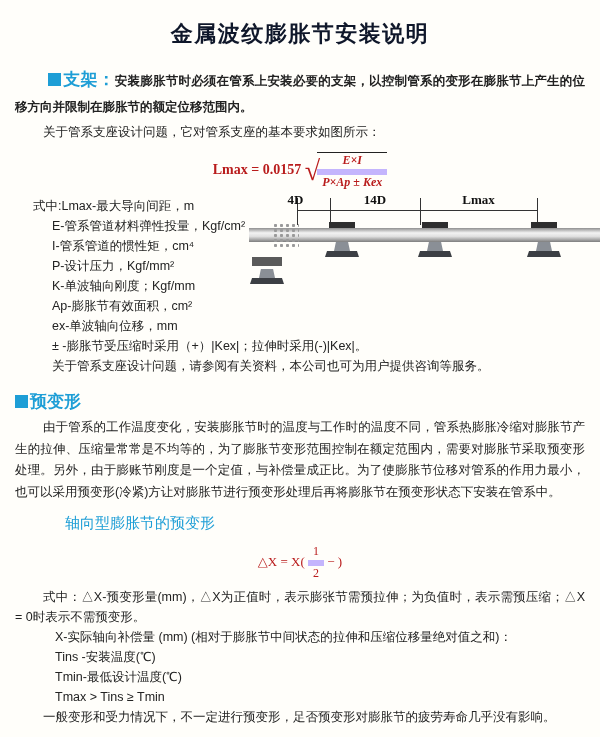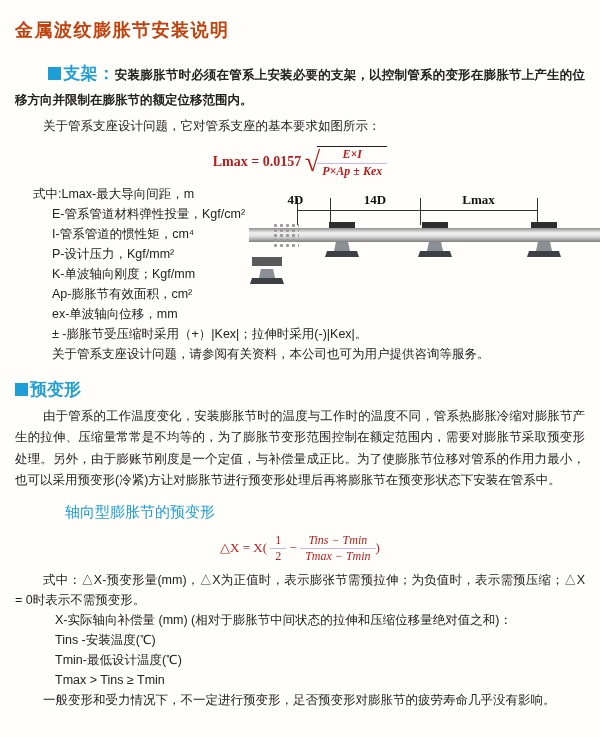--- a/index.html
+++ b/index.html
@@ -7,37 +7,37 @@
   html,body { margin:0; padding:0; }
   body {
     width:600px; height:737px; overflow:hidden; position:relative;
     background:#fffefa; color:var(--ink);
     font-family:"Liberation Sans", sans-serif;
     font-size:12.5px; line-height:1.6;
   }
   .page { padding:10px 15px 0 15px; position:relative; }
 
   .doc-title {
-    text-align:left; font-size:18px; font-weight:bold; color:#c2410c;
+    text-align:center; font-size:22px; font-weight:bold; color:#0f172a;
     letter-spacing:1.5px; margin:6px 0 14px 0;
   }
 
   .sq {
     display:inline-block; width:13px; height:13px; background:var(--accent);
     margin-right:2px; vertical-align:-1px;
   }
   .sec-head-inline { font-size:17px; font-weight:bold; color:var(--accent); }
   .para-support { margin:0; text-align:justify; font-weight:bold; line-height:1.8; text-indent:33px; }
   .para-example { margin:4px 0 0 0; text-indent:28px; }
 
   .formula { text-align:center; font-family:"Liberation Serif", serif; color:#b91c1c; }
   .f1 { margin:10px 0 6px 0; font-weight:bold; font-size:14px; }
   .frac { display:inline-block; vertical-align:middle; text-align:center; font-size:12px; line-height:1.15;font-family:Liberation Serif, serif; }
   .frac .num { display:block; padding:0 5px 1px 5px; }
-  .frac .den { display:block; border-top:1px solid #c4b5fd; padding:1px 5px 0 5px; }
+  .frac .den { display:block; border-top:6px solid #c4b5fd; padding:1px 5px 0 5px; }
   .rad { font-size:28px; line-height:0.8; vertical-align:middle; font-weight:bold; margin-right:-3px; }
   .under-root { display:inline-block; border-top:1.6px solid #222; padding-top:1px; vertical-align:middle; }
   .f1 .frac { font-style:italic; }
 
   .defs { width:255px; }
   .defs div { margin-left:37px; white-space:nowrap; }
   .defs div:first-child { margin-left:18px; }
   .note { margin:0 0 0 37px; }
 
   .sec-head-block { margin:12px 0 2px 0; font-size:17px; font-weight:bold; color:var(--accent); }
@@ -110,21 +110,21 @@
 
   <p class="para-predeform">由于管系的工作温度变化，安装膨胀节时的温度与工作时的温度不同，管系热膨胀冷缩对膨胀节产生的拉伸、压缩量常常是不均等的，为了膨胀节变形范围控制在额定范围内，需要对膨胀节采取预变形处理。另外，由于膨账节刚度是一个定值，与补偿量成正比。为了使膨胀节位移对管系的作用力最小，也可以采用预变形(冷紧)方让对膨胀节进行预变形处理后再将膨胀节在预变形状态下安装在管系中。</p>
 
   <div class="axial">
     <div class="axial-head">轴向型膨胀节的预变形</div>
 
     <div class="formula f2">
       <span>△X = X(</span>
       <span class="frac"><span class="num">1</span><span class="den">2</span></span>
       <span>−</span>
-      <span class="frac it"><span class="num">Tins − Tmin</span><span class="den">Tmax − Tmin</span></span><span>)</span>
+      <span>)</span>
     </div>
 
     <p class="wrap-line">式中：△X-预变形量(mm)，△X为正值时，表示膨张节需预拉伸；为负值时，表示需预压缩；△X = 0时表示不需预变形。</p>
     <p class="ind">X-实际轴向补偿量 (mm) (相对于膨胀节中间状态的拉伸和压缩位移量绝对值之和)：</p>
     <p class="ind">Tins -安装温度(℃)</p>
     <p class="ind">Tmin-最低设计温度(℃)</p>
     <p class="ind">Tmax &gt; Tins ≥ Tmin</p>
     <p class="wrap-line">一般变形和受力情况下，不一定进行预变形，足否预变形对膨胀节的疲劳寿命几乎没有影响。</p>
   </div>
 

